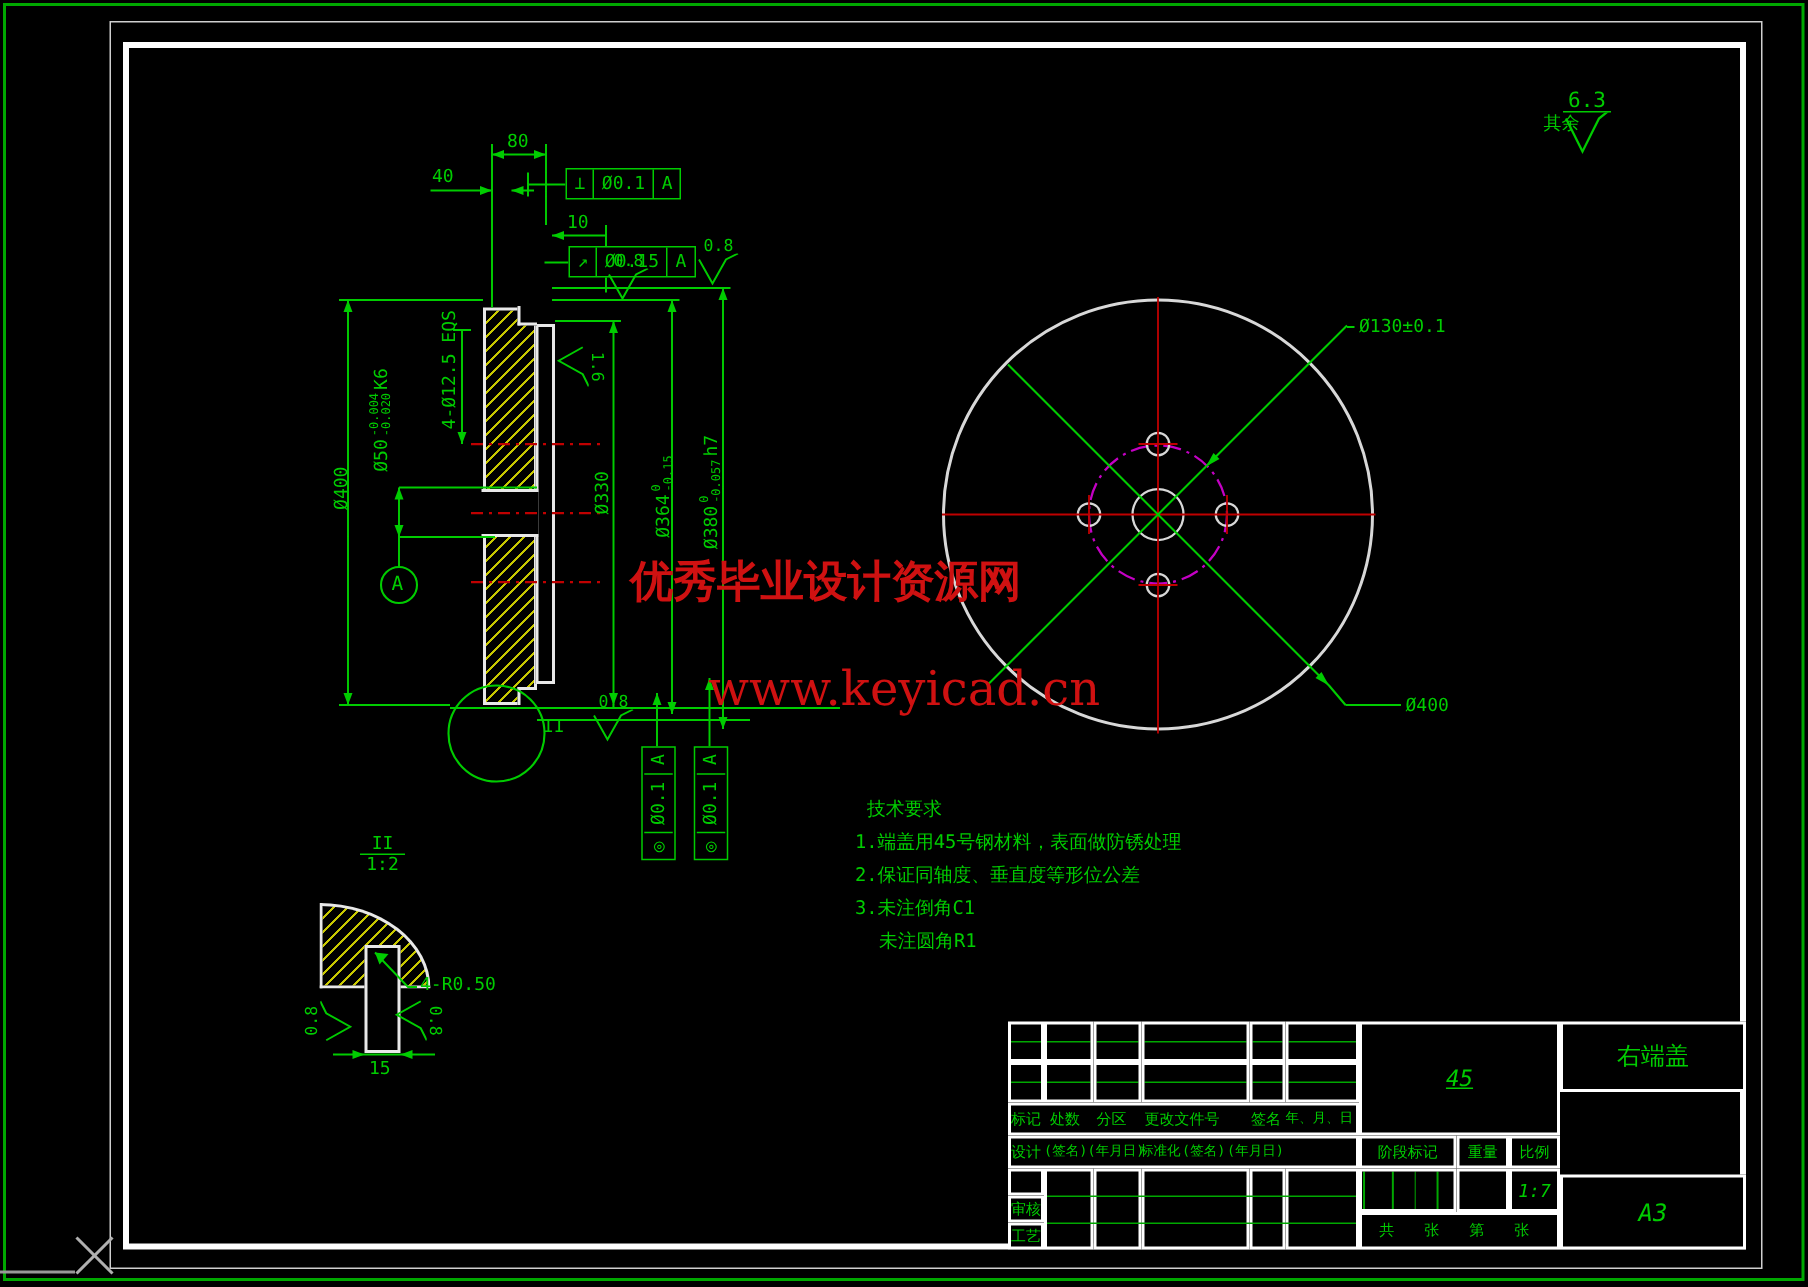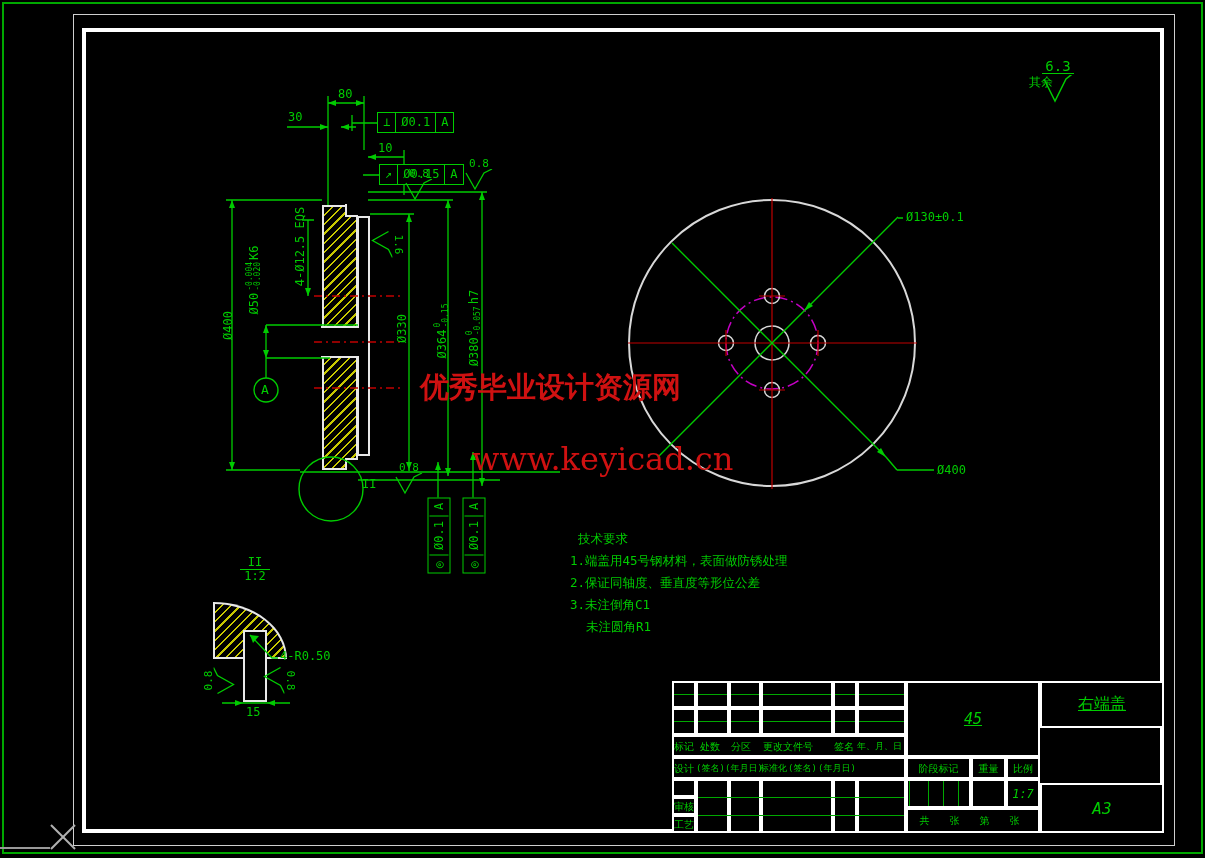--- a/index.html
+++ b/index.html
@@ -91,21 +91,21 @@
     <polygon points="473,452 470,460 476,460" fill="#00cc00"></polygon>
     <polygon points="250,635 259,636 253,643" fill="#00cc00"></polygon>
     <polygon points="243,703 235,700 235,706" fill="#00cc00"></polygon>
     <polygon points="267,703 275,700 275,706" fill="#00cc00"></polygon>
 
     <circle cx="266" cy="390" r="12" fill="none" stroke="#00cc00" stroke-width="1.4"></circle>
     <circle cx="331" cy="489" r="32" fill="none" stroke="#00cc00" stroke-width="1.4"></circle>
   </svg>
 
   <div class="t" style="left:338px;top:88px;">80</div>
-  <div class="t" style="left:288px;top:111px;">30</div>
+  <div class="t" style="left:288px;top:111px;">40</div>
   <div class="t" style="left:378px;top:142px;">10</div>
 
   <div class="fcf" style="left:377px;top:112px;">
     <span>⊥</span>
     <span>Ø0.1</span>
     <span>A</span>
   </div>
   <div class="fcf" style="left:379px;top:164px;">
     <span>↗</span>
     <span>Ø0.15</span>
@@ -280,21 +280,21 @@
   <div class="cell gvert" style="left:906px;top:779px;width:65px;height:29px;"></div>
   <div class="cell" style="left:971px;top:779px;width:35px;height:29px;"></div>
   <div class="cell ctr" style="left:1006px;top:779px;width:34px;height:29px;">
     <span style="font-size:12px;font-style:italic;">1:7</span>
   </div>
   <div class="cell ctr" style="left:906px;top:808px;width:134px;height:25px;">
     <span class="tbl" style="position:static;letter-spacing:7px;">共 张 第 张</span>
   </div>
 
   <div class="cell ctr" style="left:1040px;top:681px;width:124px;height:47px;">
-    <span style="font-size:16px;text-decoration:underline;">右端盖</span>
+    <span style="font-size:16px;">右端盖</span>
   </div>
   <div class="cell ctr" style="left:1040px;top:783px;width:124px;height:50px;">
     <span style="font-size:16px;font-style:italic;">A3</span>
   </div>
 
   <div class="wm" style="left:420px;top:368px;font-size:29px;font-weight:bold;">优秀毕业设计资源网</div>
   <div class="wm" style="left:472px;top:440px;font-size:32px;">www.keyicad.cn</div>
 
   <div style="position:absolute;left:46px;top:820px;width:34px;height:34px;">
     <div style="position:absolute;left:0;top:16px;width:34px;height:2px;background:#b0b0b0;transform:rotate(45deg);"></div>

